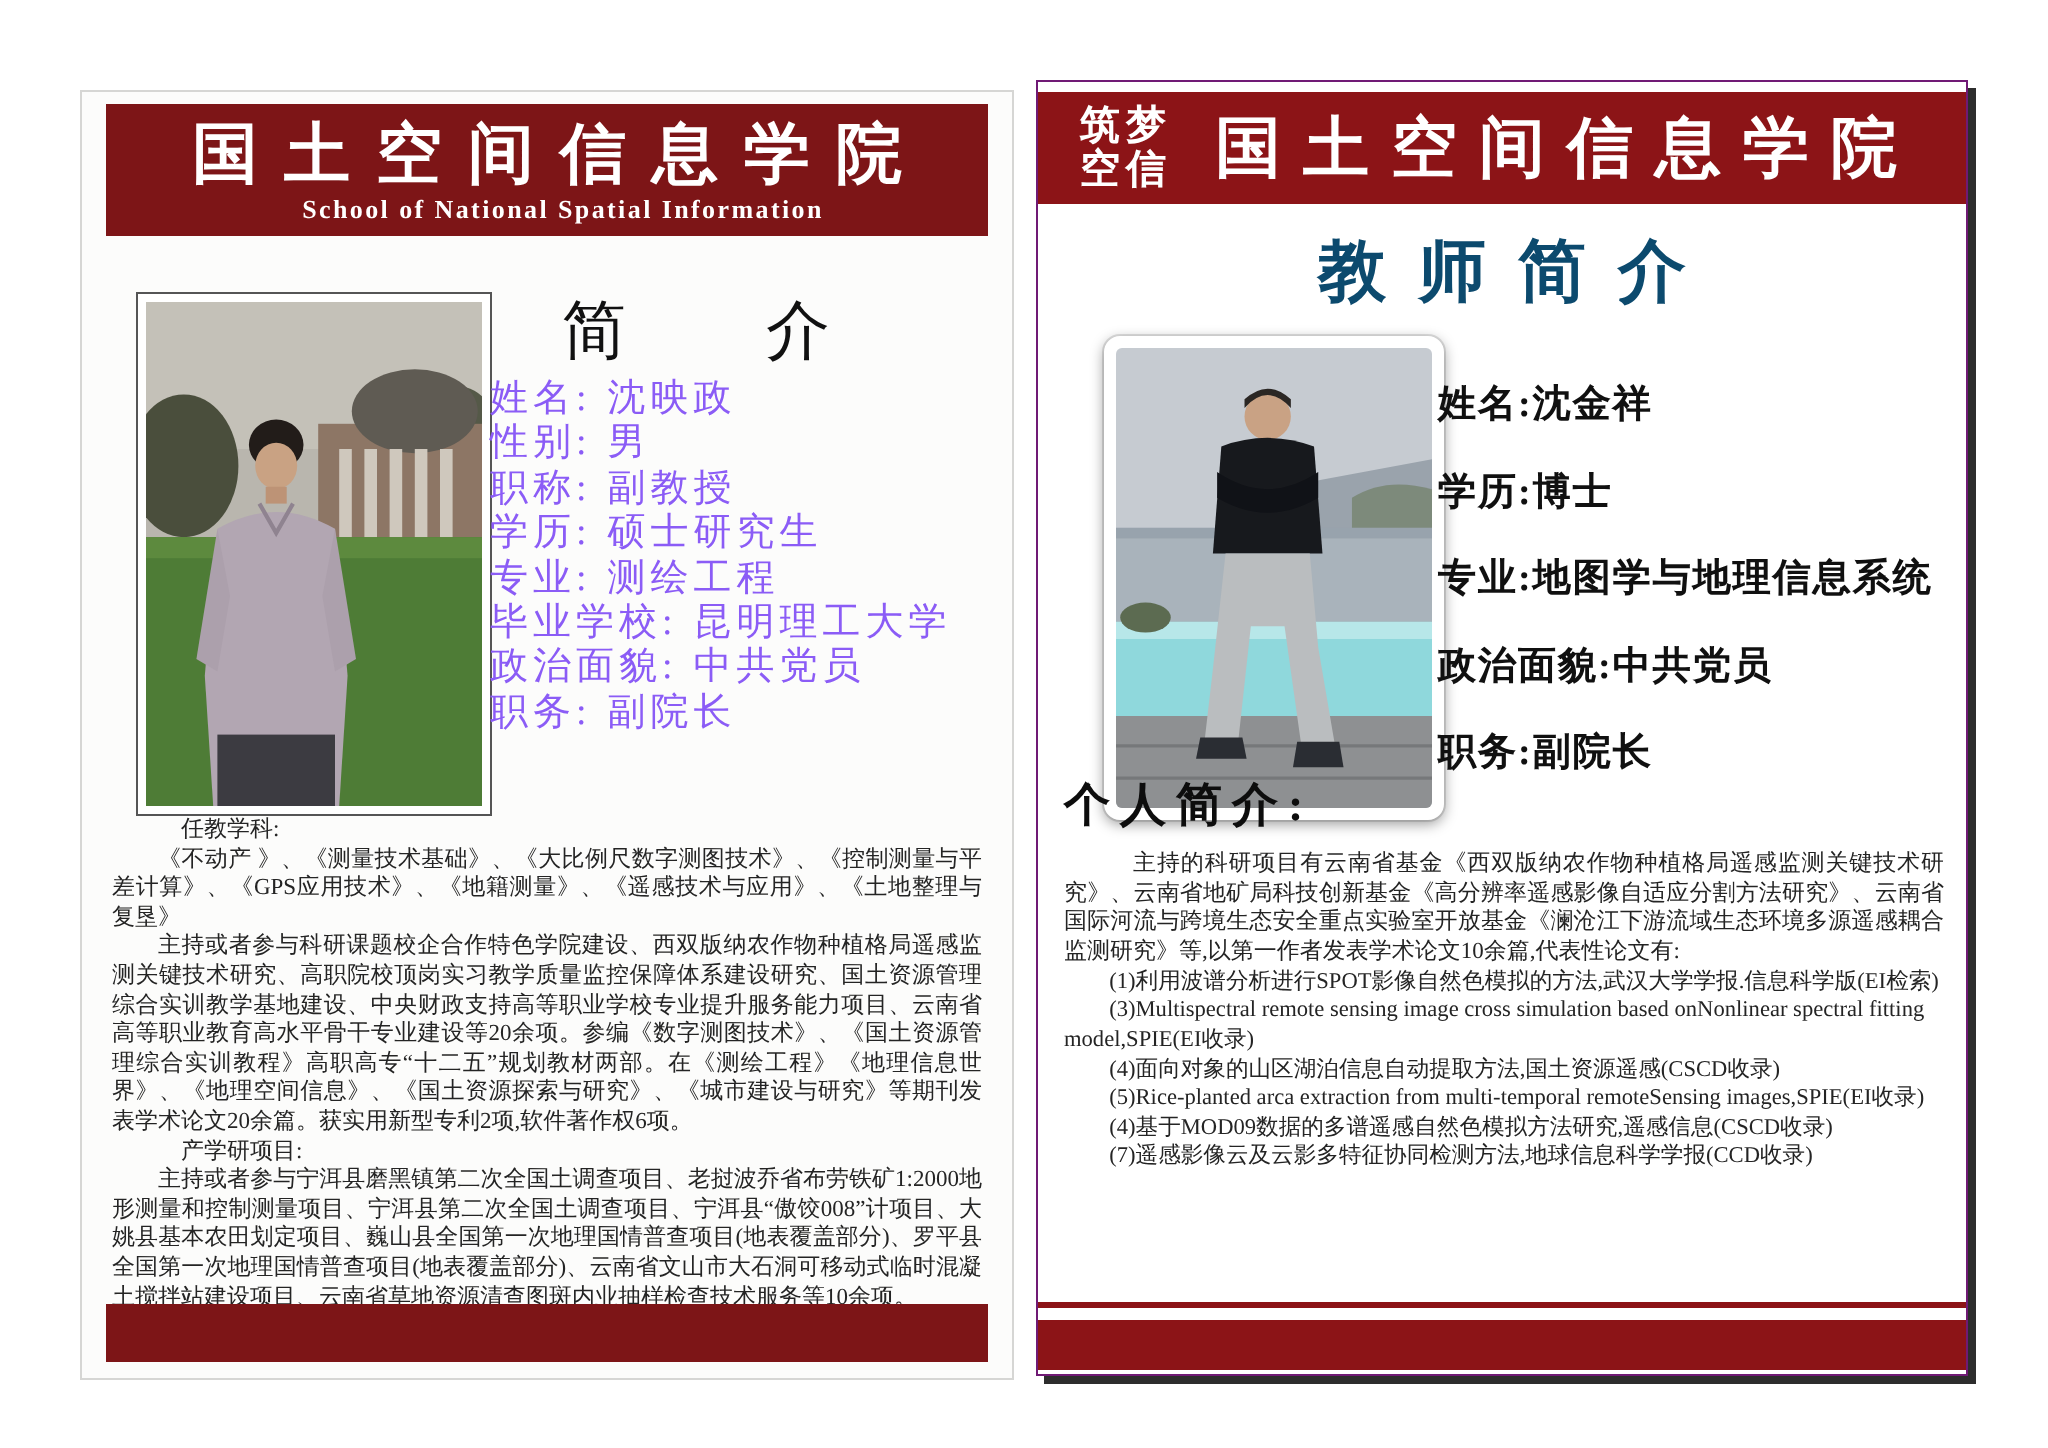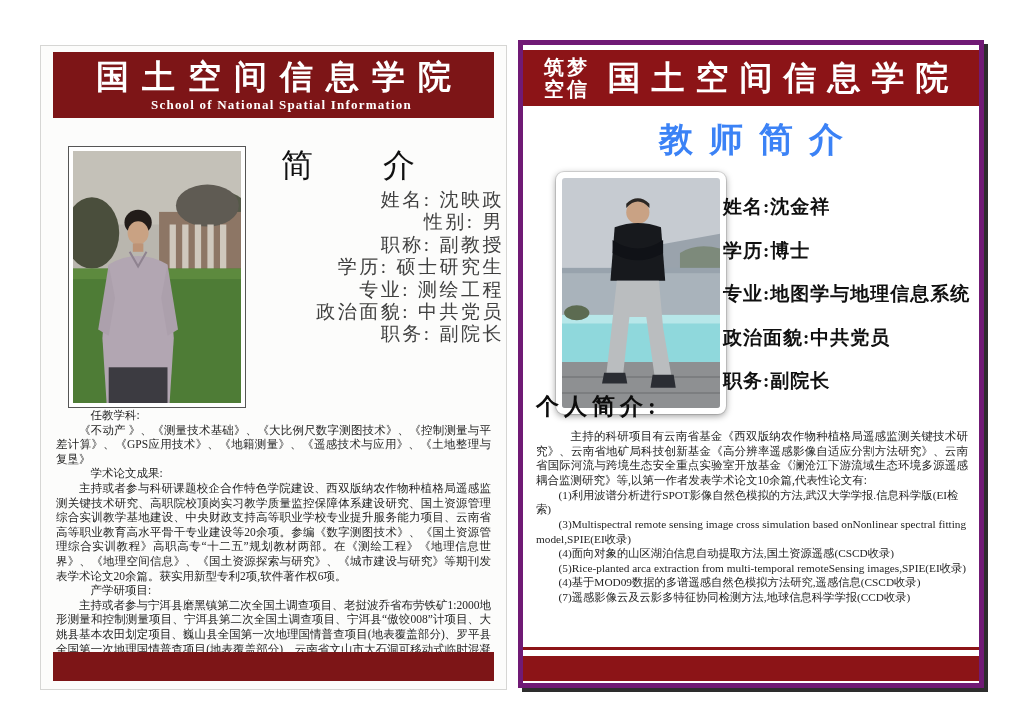--- a/index.html
+++ b/index.html
@@ -23,52 +23,52 @@
   .lp-section-title{
     position:absolute;left:240px;right:20px;top:98px;text-align:left;
     font-size:32px;letter-spacing:2px;color:#111;
   }
   .lp-photo{
     position:absolute;left:27px;top:100px;width:168px;height:252px;
     background:#fff;border:1px solid #555;padding:4px;
   }
   .lp-photo svg{display:block;width:100%;height:100%;}
   .lp-fields{position:absolute;left:204px;top:143px;right:2px;}
-  .lp-row{font-size:19px;letter-spacing:2.5px;line-height:22.4px;white-space:nowrap;color:#404040;text-align:right;}
+  .lp-row{font-size:19px;letter-spacing:2.5px;line-height:22.4px;white-space:nowrap;color:#8b5cf6;}
   .lp-row .val{margin-left:8px;}
   .lp-details{
     position:absolute;left:15px;right:15px;top:362px;
     font-size:11.5px;line-height:14.6px;color:#242424;text-align:justify;
   }
   .lp-detail-heading{text-indent:3em;}
   .lp-detail-body{text-indent:2em;}
   .lp-bottom-bar{
     position:absolute;left:12px;right:12px;bottom:8px;height:29px;background:#7d1517;
   }
   
   #poster-right{
     left:518px;top:40px;width:466px;height:648px;background:#ffffff;
-    border:5px solid #701a75;
+    border:1px solid #701a75;
     box-shadow:4px 4px 0 0 #2d2d2d;
   }
   .rp-header{
     position:absolute;left:0;right:0;top:5px;height:56px;
     background:#8c1417;color:#fff;display:flex;align-items:center;
   }
   .rp-logo{
     margin-left:13px;width:62px;text-align:center;
     font-size:20px;font-weight:bold;line-height:22px;letter-spacing:3px;
   }
   .rp-title{
     flex:1;text-align:center;font-size:33px;font-weight:bold;
     letter-spacing:11px;padding-left:4px;margin-right:14px;
   }
   .rp-page-title{
     position:absolute;left:0;right:0;top:72px;text-align:center;
-    font-size:34px;font-weight:bold;letter-spacing:16px;padding-left:16px;color:#3b82f6;
+    font-size:34px;font-weight:bold;letter-spacing:16px;padding-left:16px;color:#0c4a6e;
   }
   .rp-photo{
     position:absolute;left:33px;top:127px;width:158px;height:230px;
     background:#fff;border:6px solid #fff;border-radius:8px;
     box-shadow:0 2px 7px rgba(0,0,0,.4), 0 0 0 1px #e2e2e2;
   }
   .rp-photo svg{display:block;width:100%;height:100%;border-radius:3px;}
   .rp-fields{position:absolute;left:200px;top:150px;right:4px;}
   .rp-frow{
     font-size:19px;font-weight:bold;letter-spacing:1px;color:#101010;
@@ -121,28 +121,28 @@
   </div>
 
   <div class="lp-section-title">简　　介</div>
 
   <div class="lp-fields">
     <div class="lp-row"><span>姓名:</span><span class="val">沈映政</span></div>
     <div class="lp-row"><span>性别:</span><span class="val">男</span></div>
     <div class="lp-row"><span>职称:</span><span class="val">副教授</span></div>
     <div class="lp-row"><span>学历:</span><span class="val">硕士研究生</span></div>
     <div class="lp-row"><span>专业:</span><span class="val">测绘工程</span></div>
+    <div class="lp-row"><span>毕业学校:</span><span class="val">昆明理工大学</span></div>
     <div class="lp-row"><span>政治面貌:</span><span class="val">中共党员</span></div>
     <div class="lp-row"><span>职务:</span><span class="val">副院长</span></div>
   </div>
 
   <div class="lp-details">
     <div class="lp-detail-heading">任教学科:</div>
     <div class="lp-detail-body">《不动产 》、《测量技术基础》、《大比例尺数字测图技术》、《控制测量与平差计算》、《GPS应用技术》、《地籍测量》、《遥感技术与应用》、《土地整理与复垦》</div>
-    <div class="lp-detail-heading">学术论文成果:</div>
     <div class="lp-detail-body">主持或者参与科研课题校企合作特色学院建设、西双版纳农作物种植格局遥感监测关键技术研究、高职院校顶岗实习教学质量监控保障体系建设研究、国土资源管理综合实训教学基地建设、中央财政支持高等职业学校专业提升服务能力项目、云南省高等职业教育高水平骨干专业建设等20余项。参编《数字测图技术》、《国土资源管理综合实训教程》高职高专“十二五”规划教材两部。在《测绘工程》《地理信息世界》、《地理空间信息》、《国土资源探索与研究》、《城市建设与研究》等期刊发表学术论文20余篇。获实用新型专利2项,软件著作权6项。</div>
     <div class="lp-detail-heading">产学研项目:</div>
     <div class="lp-detail-body">主持或者参与宁洱县磨黑镇第二次全国土调查项目、老挝波乔省布劳铁矿1:2000地形测量和控制测量项目、宁洱县第二次全国土调查项目、宁洱县“傲饺008”计项目、大姚县基本农田划定项目、巍山县全国第一次地理国情普查项目(地表覆盖部分)、罗平县全国第一次地理国情普查项目(地表覆盖部分)、云南省文山市大石洞可移动式临时混凝土搅拌站建设项目、云南省草地资源清查图斑内业抽样检查技术服务等10余项。</div>
   </div>
 
   <div class="lp-bottom-bar"></div>
 </div>
 
 <div class="poster" id="poster-right">
   <div class="rp-header">

